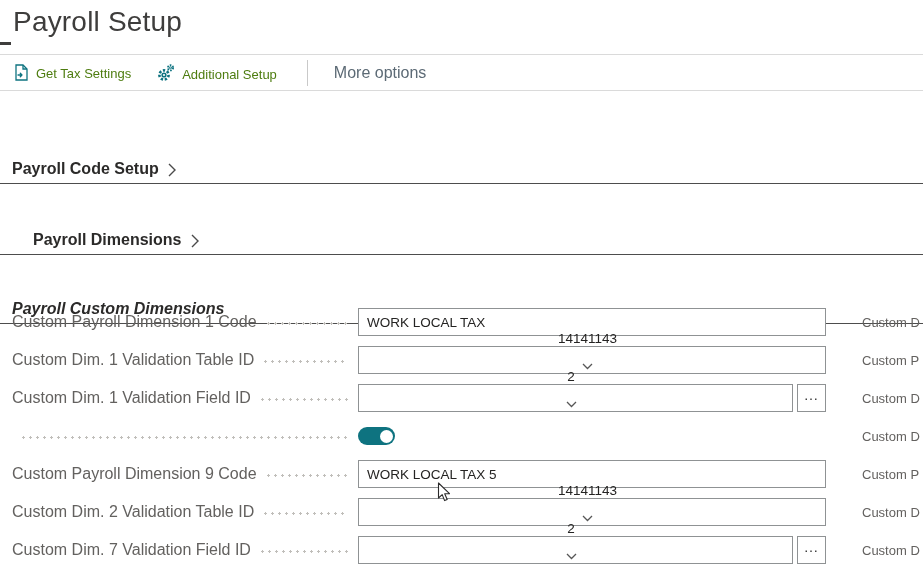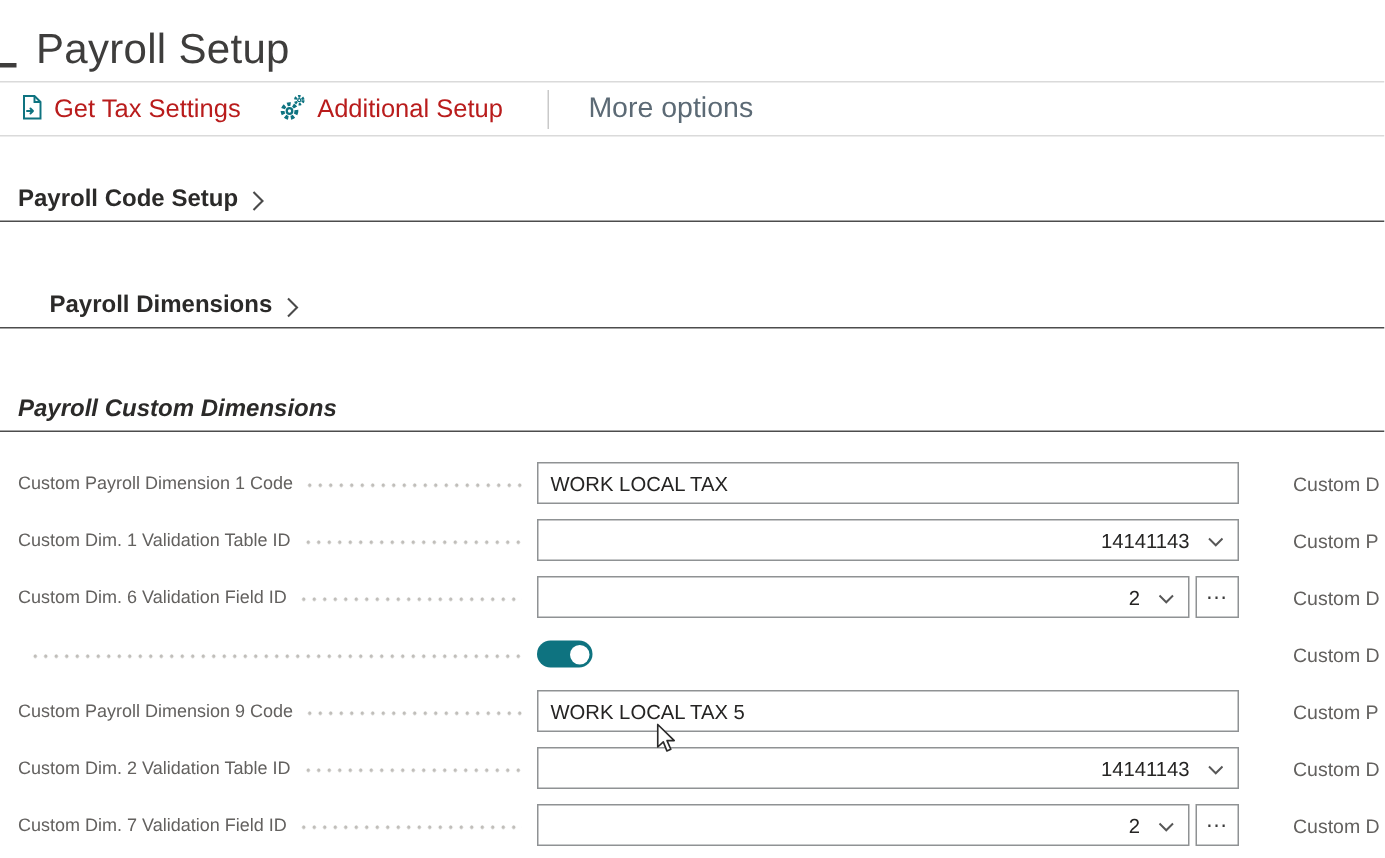--- a/index.html
+++ b/index.html
@@ -2,65 +2,65 @@
 <html><head>
 <meta charset="utf-8">
 <style>
   html,body{margin:0;padding:0;}
   body{
     width:923px;height:572px;position:relative;overflow:hidden;background:#ffffff;
     font-family:"Liberation Sans",sans-serif;color:#323130;
   }
   
   .page-title{
-    position:absolute;top:0px;left:13px;margin:11px;
+    position:absolute;top:0px;left:13px;margin:0;
     font-size:28px;font-weight:300;color:#3e3d3c;line-height:44px;letter-spacing:.2px;
   }
   .title-tick{position:absolute;left:0;top:42px;width:11px;height:3px;background:#3e3d3c;}
   .toolbar{
     position:absolute;top:54px;left:0;width:100%;height:37px;box-sizing:border-box;
     border-top:1px solid #dadada;border-bottom:1px solid #dadada;
     display:flex;align-items:center;padding-left:14px;
   }
   .action{
     background:none;border:none;padding:0;margin-right:26px;
-    display:flex;align-items:flex-start;gap:7px;
-    font-family:inherit;font-size:17px;color:#b91c1c;cursor:default;
+    display:flex;align-items:flex-end;gap:7px;
+    font-family:inherit;font-size:13px;color:#4d7c0f;cursor:default;
   }
   .action .icon{display:flex;align-items:center;}
   .toolbar-sep{width:1px;height:26px;background:#c9c9c9;margin:0 26px 0 4px;}
   .more-options{
     background:none;border:none;padding:0;font-family:inherit;
-    font-size:19px;color:#5c6a75;cursor:default;
-  }
-  
-  .fasttab{position:absolute;left:0;width:100%;border-bottom:1.5px solid #4d4d4d;box-sizing:border-box;}
+    font-size:16px;color:#5c6a75;cursor:default;
+  }
+  
+  .fasttab{position:absolute;left:0;width:100%;border-bottom:1.5px solid #4d4d4d;box-sizing:border-box;margin-top:36px;}
   .fasttab-1{top:119px;height:29px;}
   .fasttab-2{top:190px;height:29px;padding-left:21px;}
   .fasttab-3{top:259px;height:29px;font-style:italic;}
   .fasttab-header{margin-left:12px;height:100%;display:flex;align-items:center;gap:9px;}
   .fasttab-title{font-size:16px;font-weight:700;color:#2b2a29;}
   .chev{display:flex;align-items:center;margin-top:2px;}
   
   .fields{position:absolute;top:303px;left:12px;width:814px;}
   .row{height:38px;display:flex;align-items:center;}
   .lab{width:346px;flex-shrink:0;display:flex;align-items:center;min-width:0;}
-  .lab-text{font-size:12px;color:#63615f;white-space:nowrap;}
+  .lab-text{font-size:16px;color:#63615f;white-space:nowrap;}
   .leader{
     flex:1;height:3px;margin:2px 10px 0 8px;
     background-image:radial-gradient(circle,#c0beba 1.1px,transparent 1.4px);
     background-size:7px 3px;background-position:0 50%;background-repeat:repeat-x;
   }
   .ctl{flex:1;display:flex;align-items:center;}
   .input{
     box-sizing:border-box;height:28px;border:1px solid #8f9294;background:#fff;
     display:flex;align-items:center;font-size:13.5px;color:#252423;
   }
   .input.text{width:468px;padding-left:8px;}
-  .input.dd{width:468px;justify-content:flex-end;padding-right:9px;gap:12px;}
+  .input.dd{width:468px;justify-content:flex-end;padding-right:9px;gap:12px;flex-direction:column;}
   .input.dd.short{width:435px;}
   .assist{
     box-sizing:border-box;width:29px;height:28px;margin-left:4px;
     border:1px solid #8f9294;background:#fff;font-family:inherit;
     font-size:15px;color:#3a3a3a;display:flex;align-items:center;justify-content:center;
     padding:0;cursor:default;
   }
   .assist span{transform:translateY(-4px);letter-spacing:1px;}
   .toggle{width:37px;height:18px;border-radius:9px;background:#0e7380;position:relative;}
   .toggle .knob{position:absolute;right:2.5px;top:2.5px;width:13px;height:13px;border-radius:50%;background:#fff;}
@@ -163,21 +163,21 @@
             <svg width="11" height="7" viewBox="0 0 11 7">
                 <polyline points="1,1 5.5,5.5 10,1" fill="none" stroke="#575757" stroke-width="1.3"></polyline>
               </svg>
           </span>
         </div>
       </div>
     </div>
 
     <div class="row">
       <div class="lab">
-        <span class="lab-text">Custom Dim. 6 Validation Field ID</span>
+        <span class="lab-text">Custom Dim. 1 Validation Field ID</span>
         <span class="leader"></span>
       </div>
       <div class="ctl">
         <div class="input dd short">
           <span>2</span>
           <span>
             <svg width="11" height="7" viewBox="0 0 11 7">
                 <polyline points="1,1 5.5,5.5 10,1" fill="none" stroke="#575757" stroke-width="1.3"></polyline>
               </svg>
           </span>

